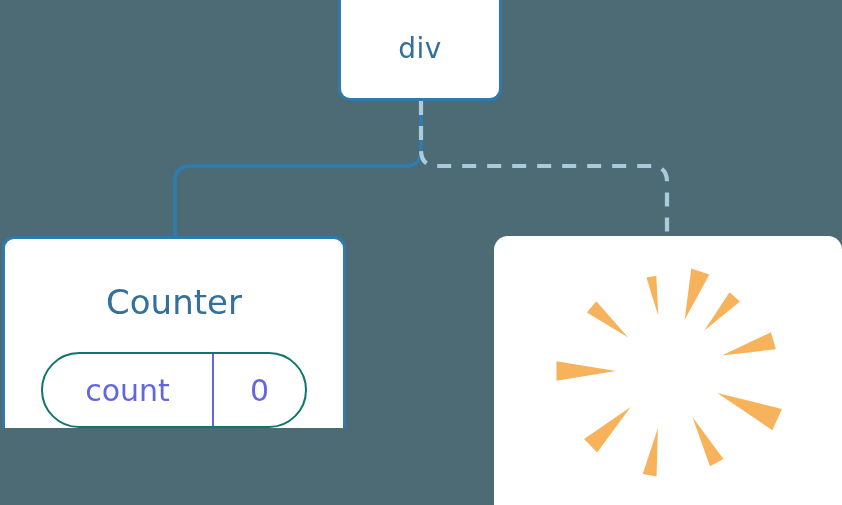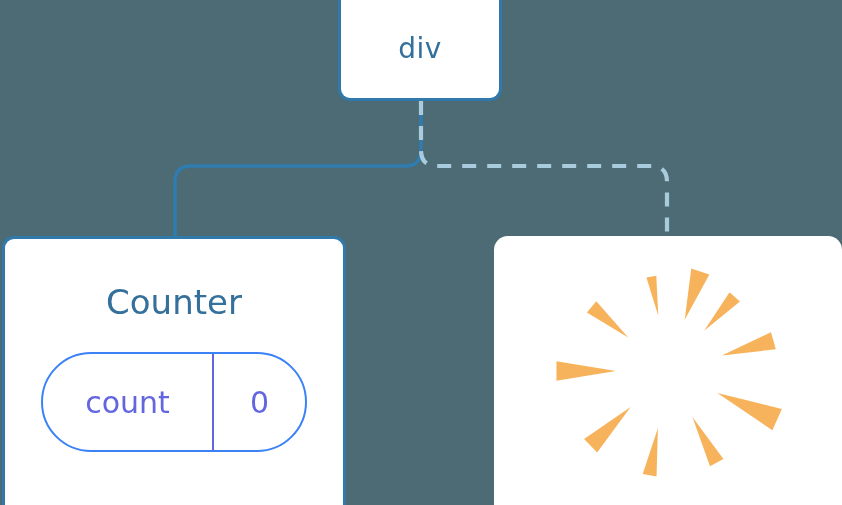--- a/index.html
+++ b/index.html
@@ -57,21 +57,21 @@
     color: #34709c;
     letter-spacing: 0.5px;
     line-height: 1;
   }
 
   
   #node-counter {
     left: 2px;
     top: 236px;
     width: 344px;
-    height: 269px;
+    height: 192px;
     border: 3px solid #3178ab;
     border-bottom: none;
     border-radius: 12px 12px 0 0;
     justify-content: flex-start;
     padding-top: 46px;
   }
   #node-counter .node-title {
     font-size: 34px;
     color: #34709c;
     line-height: 1;
@@ -87,21 +87,21 @@
     border: none;
     border-radius: 14px 14px 0 0;
     justify-content: center;
   }
 
   
   .state-pill {
     position: relative;
     width: 266px;
     height: 100px;
-    border: 2px solid #3b82f6;
+    border: 2px solid #0f766e;
     border-radius: 50px;
     box-sizing: border-box;
     display: flex;
     align-items: stretch;
     background: #ffffff;
   }
   .state-pill .pill-key {
     flex: 0 0 171px;
     display: flex;
     align-items: center;

